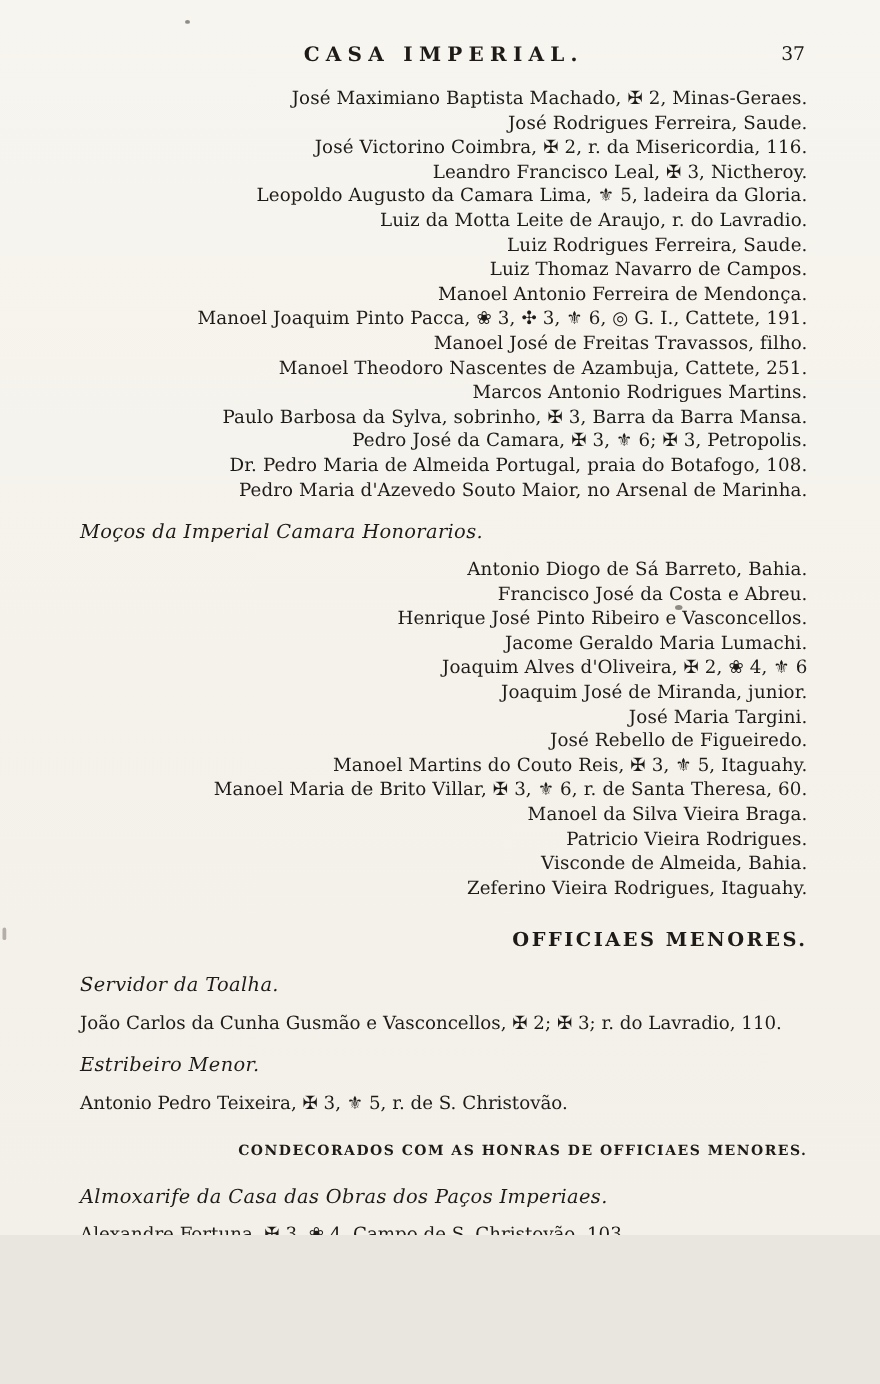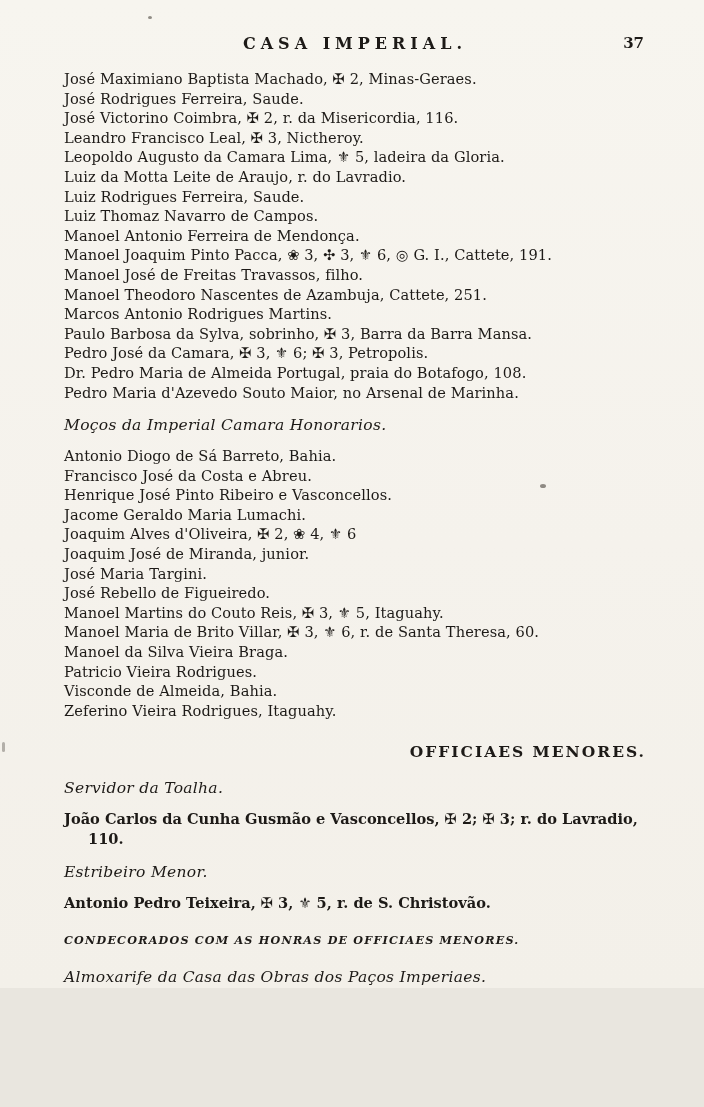--- a/index.html
+++ b/index.html
@@ -29,25 +29,26 @@
   .running-title {
     font-weight: bold;
     font-size: 16px;
     letter-spacing: 5px;
     text-align: center;
   }
   .page-number {
     position: absolute;
     right: 2px;
     top: 0;
-    font-weight: bold;
+    font-weight: normal;
     font-size: 15px;
   }
   .entry-list {
     margin: 0;
+    text-align: right;
   }
   .entry {
     font-size: 14.6px;
     line-height: 19.6px;
     padding-left: 28px;
     text-indent: -28px;
     white-space: normal;
     letter-spacing: 0.1px;
   }
   .section-heading-italic {
@@ -59,35 +60,33 @@
   }
   .section-heading-caps {
     font-weight: bold;
     text-align: right;
     font-size: 15.5px;
     letter-spacing: 2px;
     margin: 22px 0 18px 0;
   }
   .section-heading-smallcaps {
     font-weight: bold;
-    text-align: left;
+    text-align: right;
     font-size: 11.2px;
     letter-spacing: 1.2px;
     margin: 20px 0 21px 0;
-    font-style: italic;
   }
   .standalone-entry {
     font-size: 14.6px;
     line-height: 19.8px;
     margin: 10px 0;
   }
   .hang {
     padding-left: 24px;
     text-indent: -24px;
-    font-weight: bold;
   }
   .scan-artifact {
     position: absolute;
     background: #3a352e;
     opacity: 0.55;
     border-radius: 50%;
   }
   .artifact-1 { left: 148px; top: 16px; width: 4px; height: 3px; }
   .artifact-2 { left: 540px; top: 484px; width: 6px; height: 4px; }
   .artifact-3 { left: 2px; top: 742px; width: 3px; height: 10px; opacity: 0.35; border-radius: 2px; }

